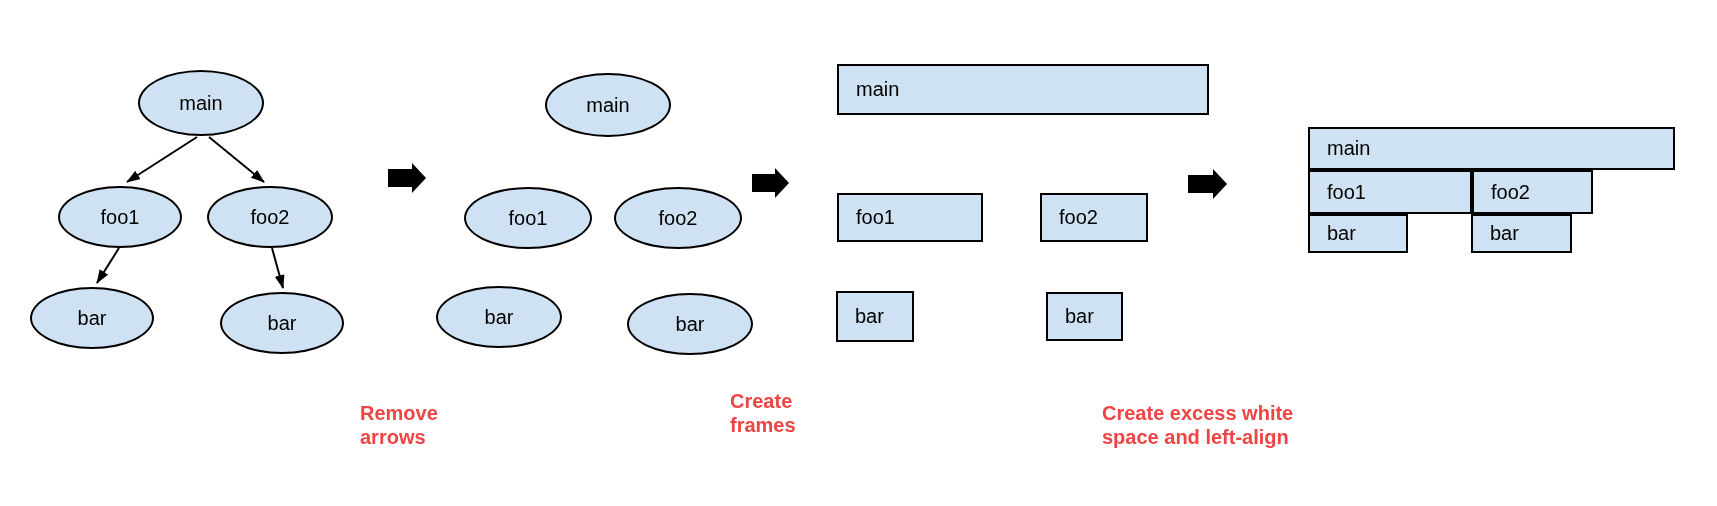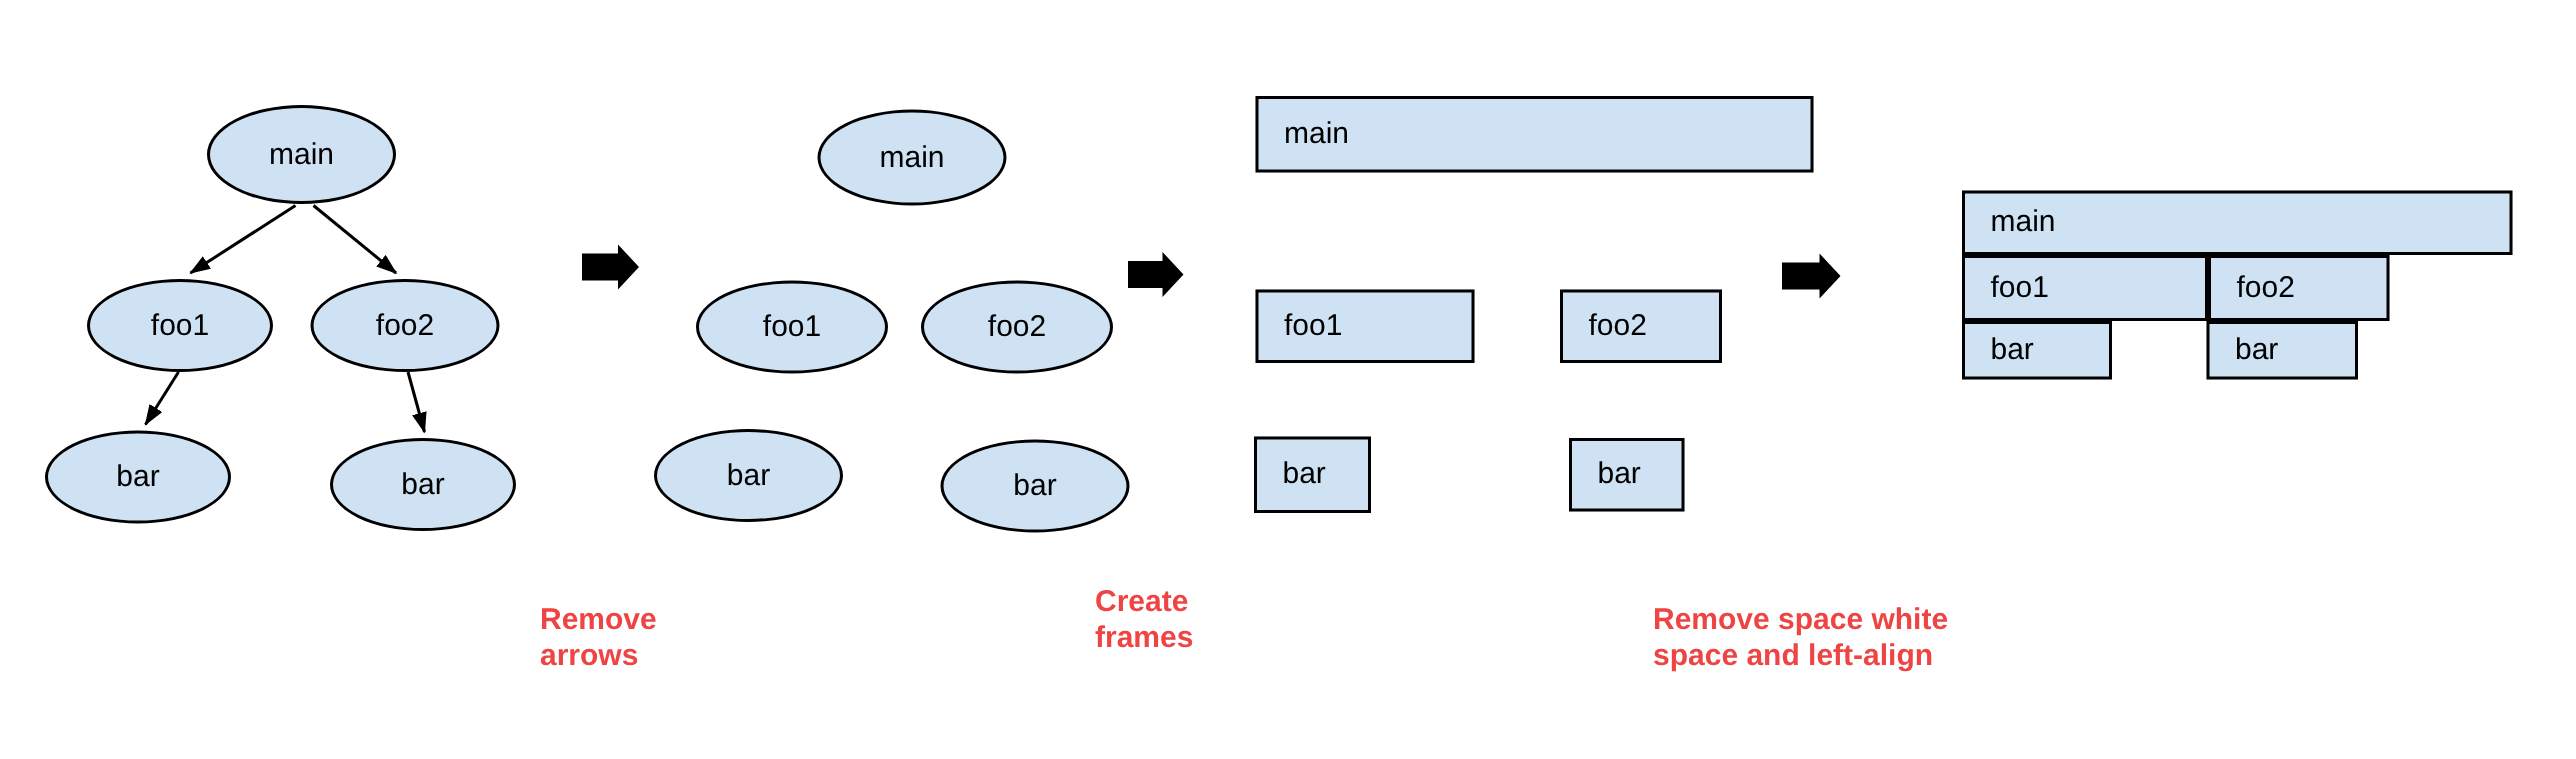--- a/index.html
+++ b/index.html
@@ -55,21 +55,21 @@
         <polygon points="388,169 412,169 412,163 426,178 412,193 412,187 388,187" fill="#000000"></polygon>
         <polygon points="752,174 775,174 775,168 789,183 775,198 775,192 752,192" fill="#000000"></polygon>
         <polygon points="1188,175 1213,175 1213,169 1227,184 1213,199 1213,193 1188,193" fill="#000000"></polygon>
       </g>
   </svg>
 
   <div class="caption caption-0">Remove
 arrows</div>
   <div class="caption caption-1">Create
 frames</div>
-  <div class="caption caption-2">Remove space white
+  <div class="caption caption-2">Create excess white
 space and left-align</div>
 <div class="node ellipse" style="left: 138px; top: 70px; width: 126px; height: 66px; background: rgb(207, 226, 243); border-color: rgb(0, 0, 0); color: rgb(0, 0, 0);">main</div>
     <div class="node ellipse" style="left: 58px; top: 186px; width: 124px; height: 62px; background: rgb(207, 226, 243); border-color: rgb(0, 0, 0); color: rgb(0, 0, 0);">foo1</div>
     <div class="node ellipse" style="left: 207px; top: 186px; width: 126px; height: 62px; background: rgb(207, 226, 243); border-color: rgb(0, 0, 0); color: rgb(0, 0, 0);">foo2</div>
     <div class="node ellipse" style="left: 30px; top: 287px; width: 124px; height: 62px; background: rgb(207, 226, 243); border-color: rgb(0, 0, 0); color: rgb(0, 0, 0);">bar</div>
     <div class="node ellipse" style="left: 220px; top: 292px; width: 124px; height: 62px; background: rgb(207, 226, 243); border-color: rgb(0, 0, 0); color: rgb(0, 0, 0);">bar</div>
     <div class="node ellipse" style="left: 545px; top: 73px; width: 126px; height: 64px; background: rgb(207, 226, 243); border-color: rgb(0, 0, 0); color: rgb(0, 0, 0);">main</div>
     <div class="node ellipse" style="left: 464px; top: 187px; width: 128px; height: 62px; background: rgb(207, 226, 243); border-color: rgb(0, 0, 0); color: rgb(0, 0, 0);">foo1</div>
     <div class="node ellipse" style="left: 614px; top: 187px; width: 128px; height: 62px; background: rgb(207, 226, 243); border-color: rgb(0, 0, 0); color: rgb(0, 0, 0);">foo2</div>
     <div class="node ellipse" style="left: 436px; top: 286px; width: 126px; height: 62px; background: rgb(207, 226, 243); border-color: rgb(0, 0, 0); color: rgb(0, 0, 0);">bar</div>

